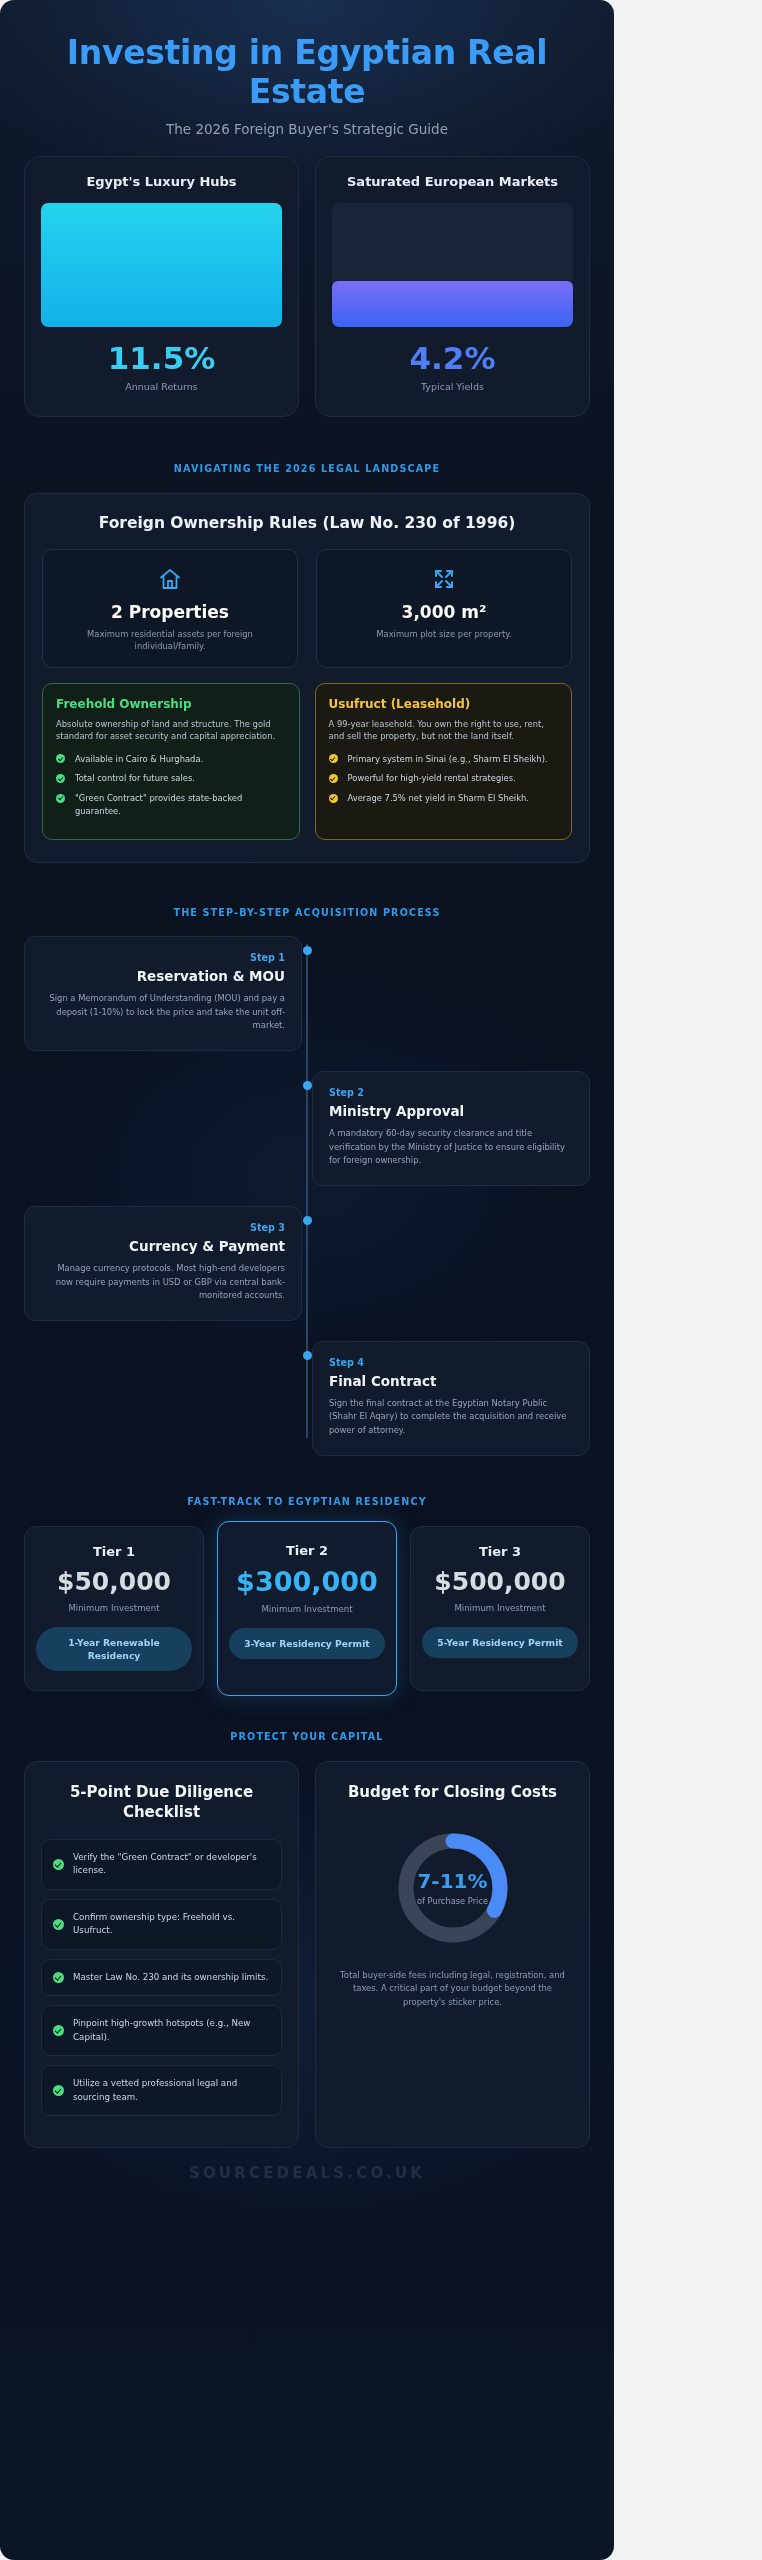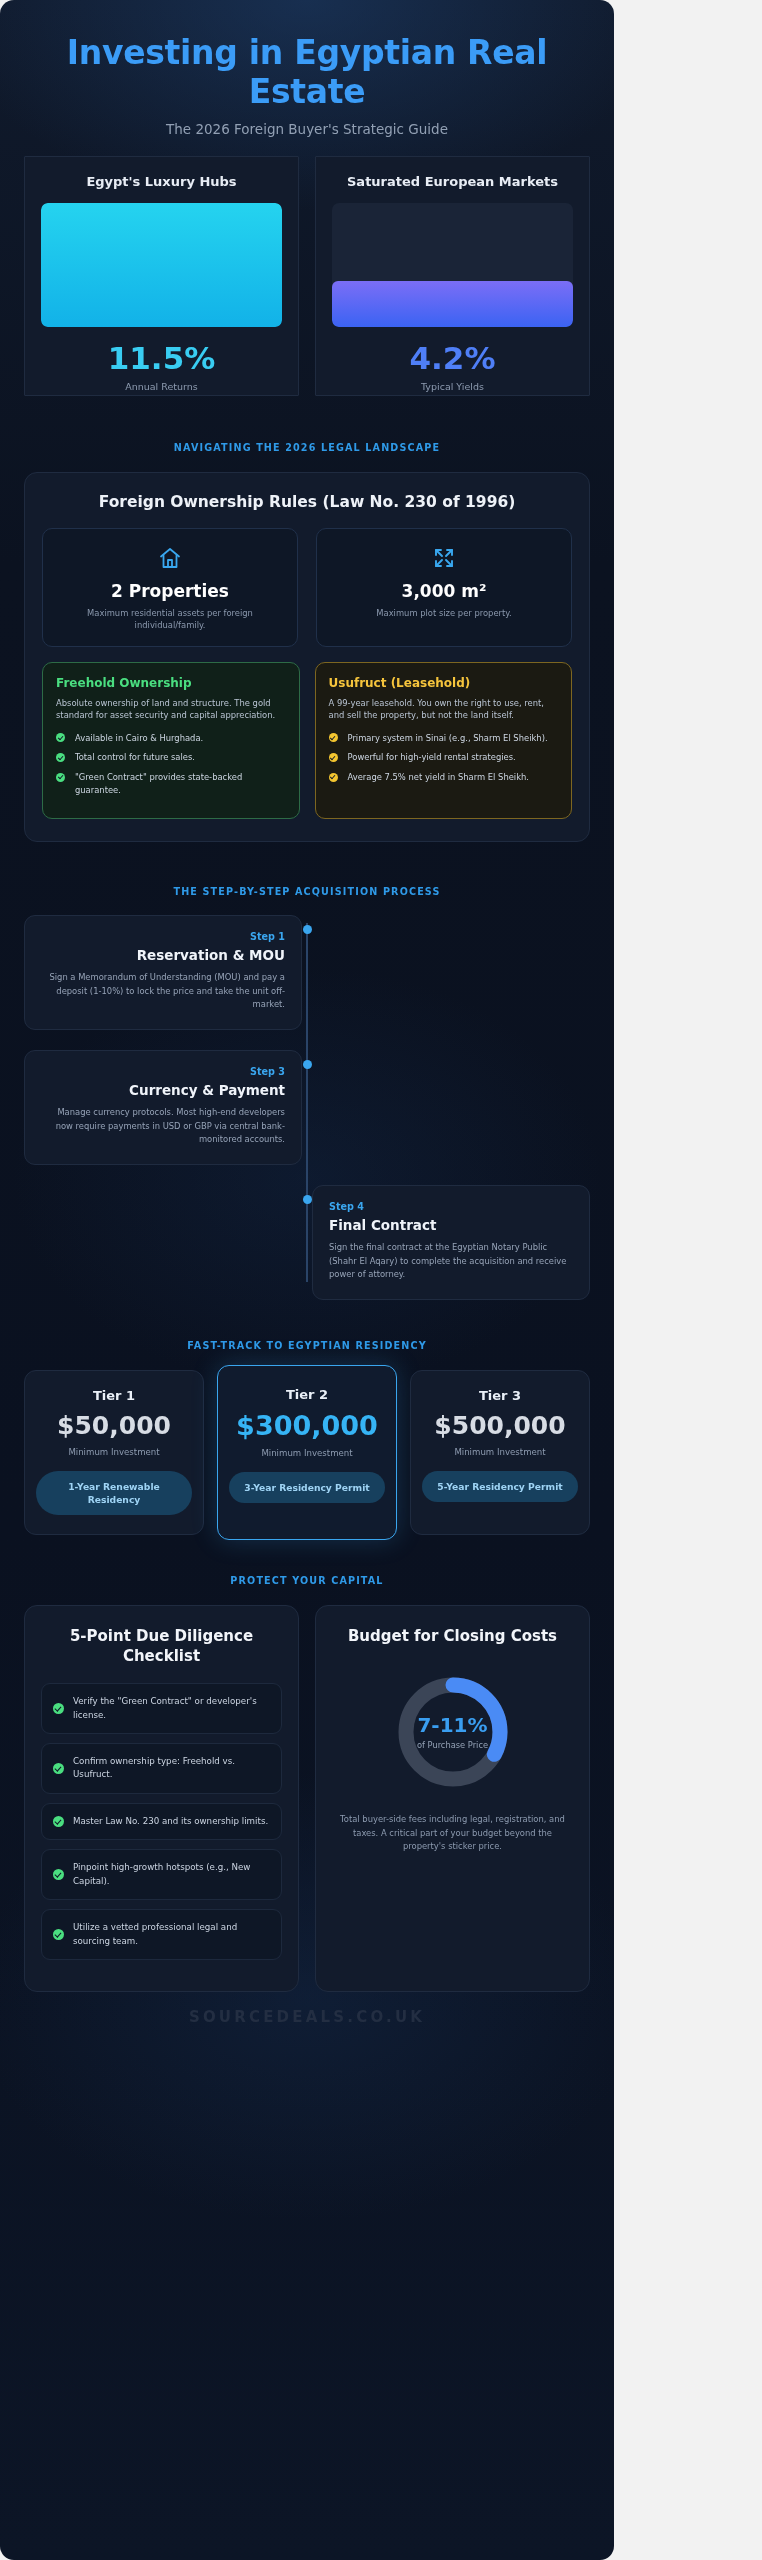--- a/index.html
+++ b/index.html
@@ -58,22 +58,22 @@
   .yield-row {
     display: flex;
     gap: 16px;
     padding: 0 24px;
     margin-top: 19px;
   }
   .yield-card {
     flex: 1;
     background: #121b2c;
     border: 1px solid #1f2b40;
-    border-radius: 1px;
-    padding: 17px 16px 3px 16px;
+    border-radius: 16px;
+    padding: 17px 16px 24px 16px;
     text-align: center;
   }
   .yield-card .yc-title {
     font-size: 13px;
     font-weight: bold;
     color: #e8edf5;
   }
   .barbox {
     height: 124px;
     margin-top: 14px;
@@ -496,20 +496,28 @@
 
     <div class="tl-item left">
       <div class="tl-dot"></div>
       <div class="step-card">
         <div class="step-no">Step 1</div>
         <div class="step-title">Reservation &amp; MOU</div>
         <div class="step-desc">Sign a Memorandum of Understanding (MOU) and pay a deposit (1-10%) to lock the price and take the unit off-market.</div>
       </div>
     </div>
 
+    <div class="tl-item right">
+      <div class="tl-dot"></div>
+      <div class="step-card">
+        <div class="step-no">Step 2</div>
+        <div class="step-title">Ministry Approval</div>
+        <div class="step-desc">A mandatory 60-day security clearance and title verification by the Ministry of Justice to ensure eligibility for foreign ownership.</div>
+      </div>
+    </div>
 
     <div class="tl-item left">
       <div class="tl-dot"></div>
       <div class="step-card">
         <div class="step-no">Step 3</div>
         <div class="step-title">Currency &amp; Payment</div>
         <div class="step-desc">Manage currency protocols. Most high-end developers now require payments in USD or GBP via central bank-monitored accounts.</div>
       </div>
     </div>
 

